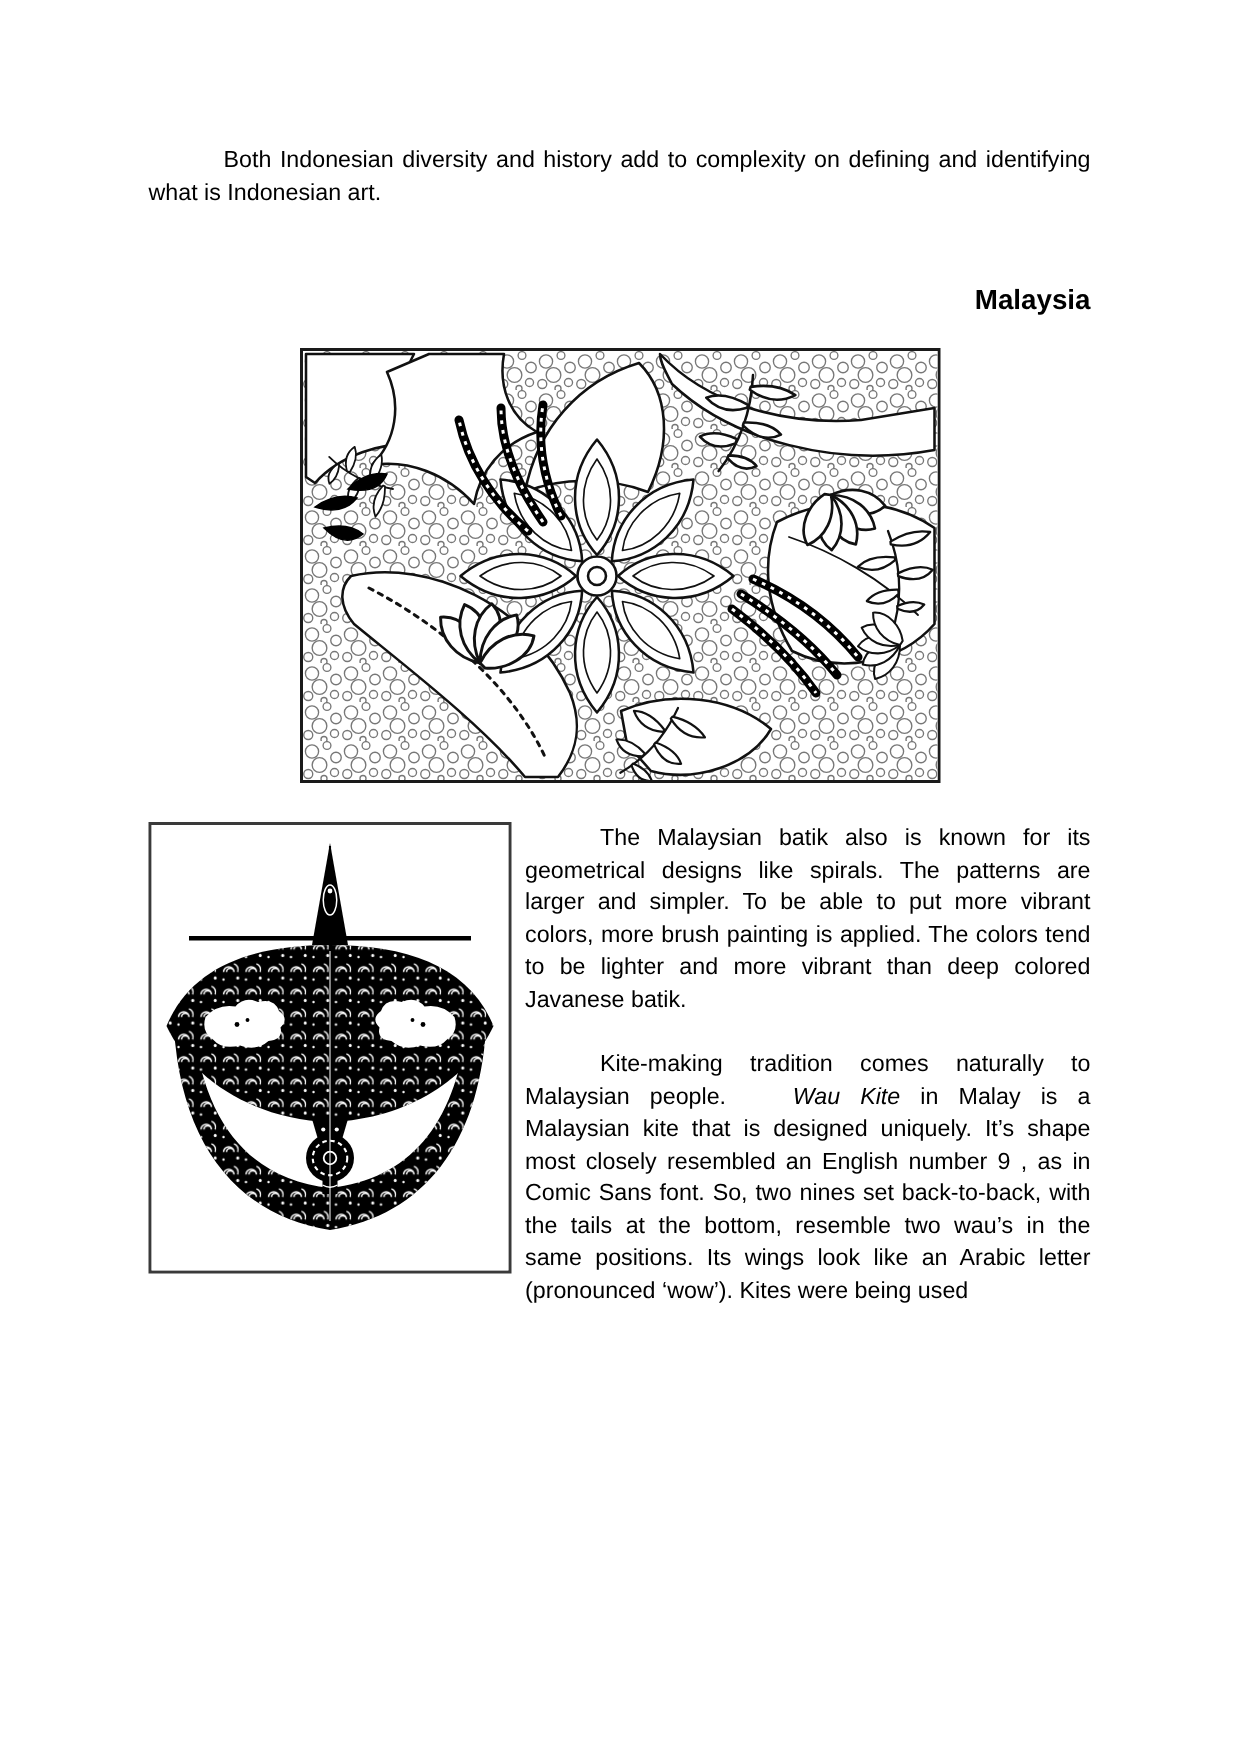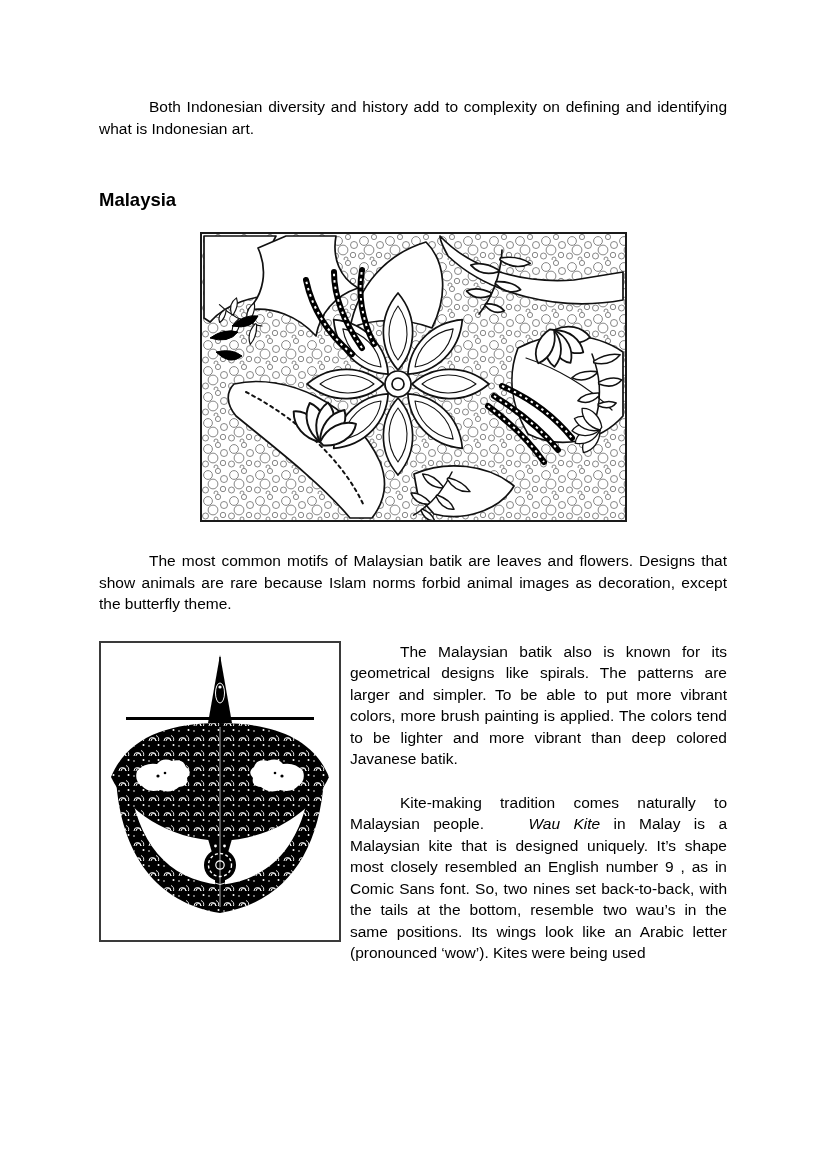--- a/index.html
+++ b/index.html
@@ -20,20 +20,21 @@
     line-height: 21.5px;
     text-align: justify;
     text-indent: 50px;
     color: #000;
   }
   .heading {
     font-size: 18.5px;
     font-weight: bold;
     margin: 49px 0 0 0;
     line-height: 24px;
+    text-align: right;
   }
   .para-batik { margin-top: 19px; }
   .para-motifs { margin-top: 28px; }
   figure { margin: 0; padding: 0; }
   .batik-figure {
     width: 427px;
     height: 290px;
     border: 2px solid #1a1a1a;
     margin: 20px auto 0 auto;
     background: #fff;
@@ -169,21 +170,20 @@
         <path d="M286,172 C310,190 328,208 342,228"></path>
       </g>
       <g fill="#000" stroke="#000" stroke-width="1">
         <path d="M8,104 q14,-10 28,-6 q-10,12 -28,6 Z"></path>
         <path d="M14,118 q16,-4 26,4 q-12,10 -26,-4 Z"></path>
         <path d="M30,92 q12,-12 26,-10 q-6,14 -26,10 Z"></path>
       </g>
     </svg>
   </figure>
 
-  <p class="body-text para-motifs">The most common motifs of Malaysian batik are leaves and flowers. Designs that show animals are rare because Islam norms forbid animal images as decoration, except the butterfly theme.</p>
 
   <div class="kite-row">
     <figure class="kite-figure">
       <svg viewBox="0 0 238 297" aria-hidden="true">
         <defs>
           <pattern id="fil" width="15" height="15" patternUnits="userSpaceOnUse">
             <path d="M3,8 a3.5,3.5 0 1 1 7,0 a2.5,2.5 0 1 0 -5,0" fill="none" stroke="#fff" stroke-width="1"></path>
             <path d="M10,2.5 q3.5,1.5 2.5,5.5" fill="none" stroke="#fff" stroke-width="0.9"></path>
             <circle cx="12.5" cy="12" r="1" fill="#fff"></circle>
             <circle cx="3" cy="13" r="0.8" fill="#fff"></circle>

